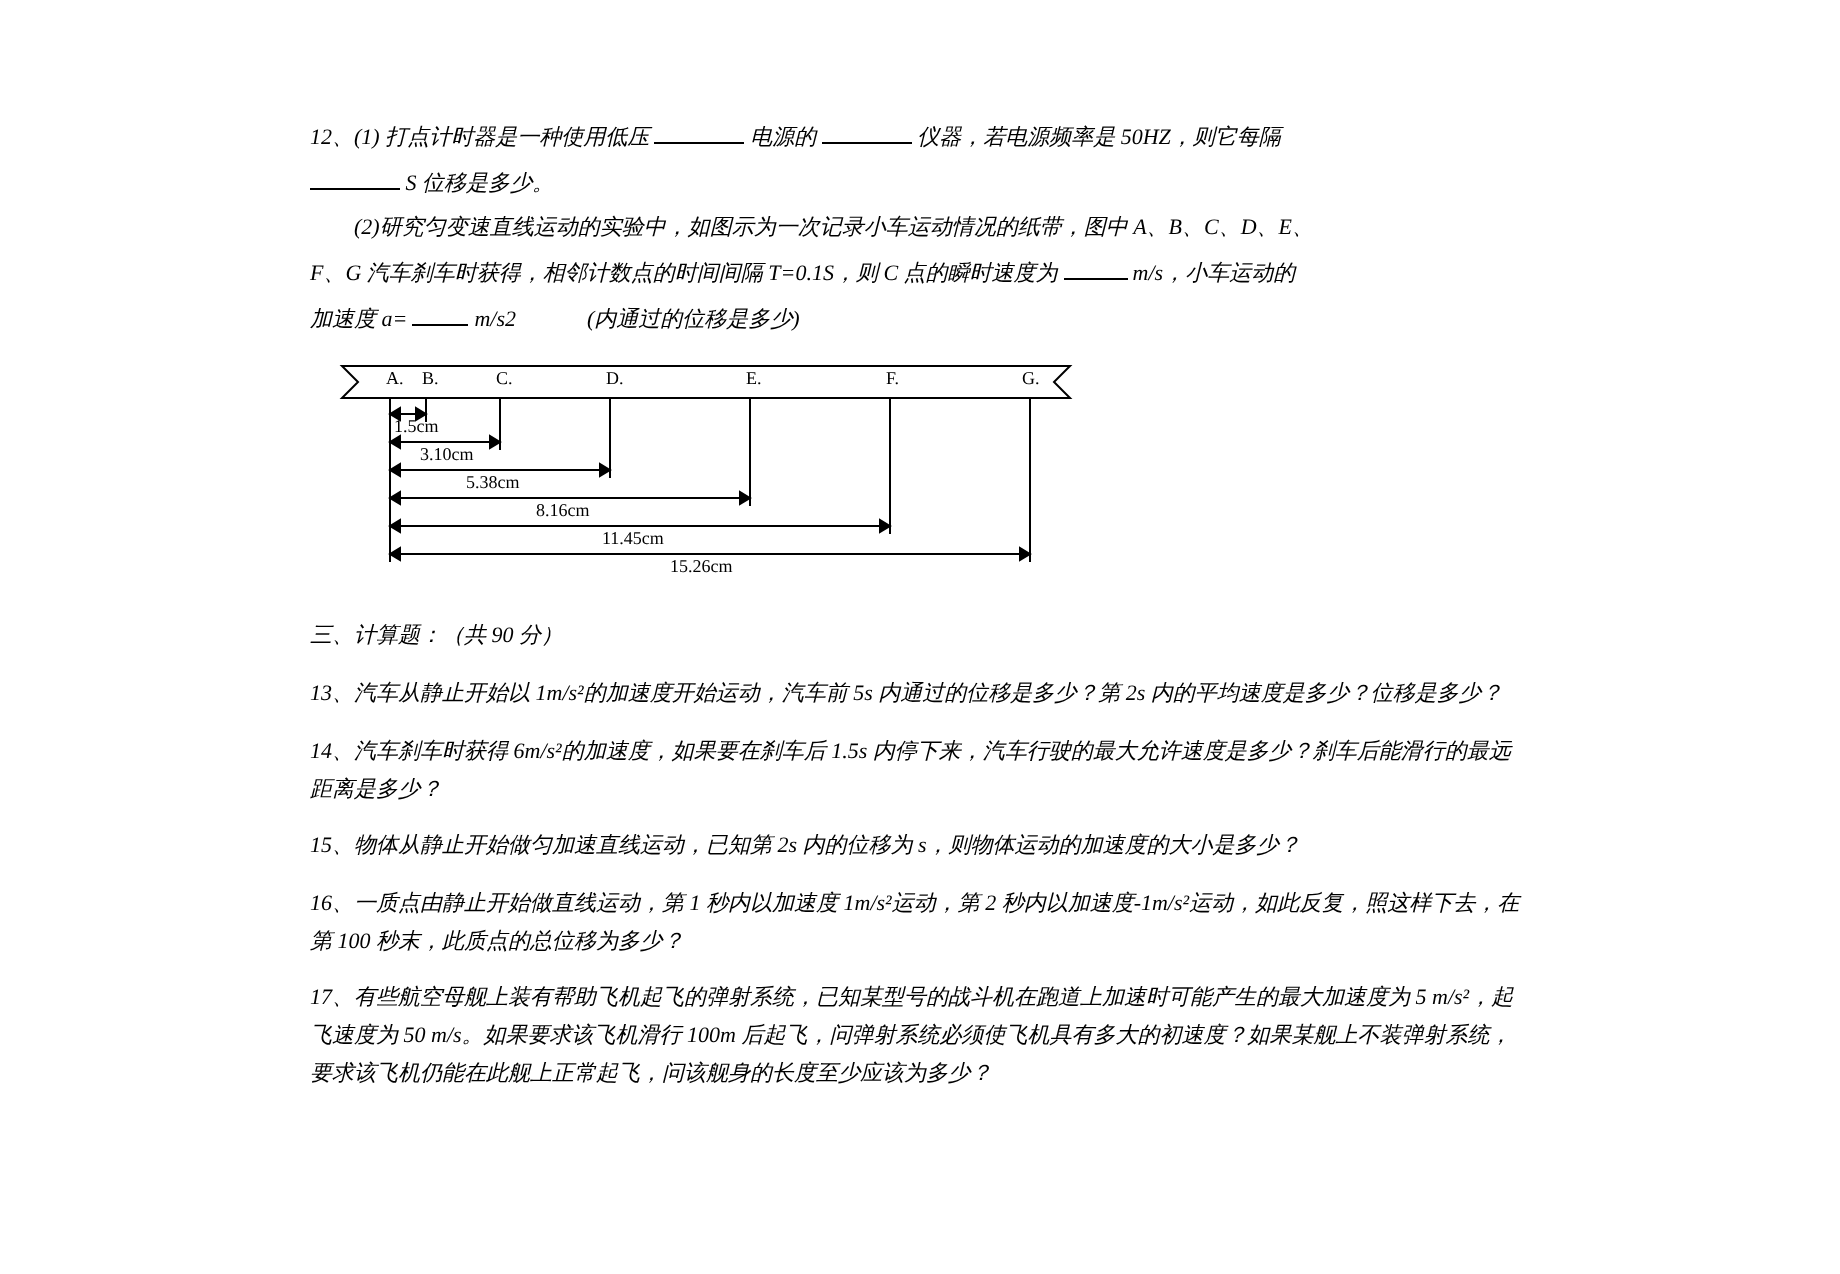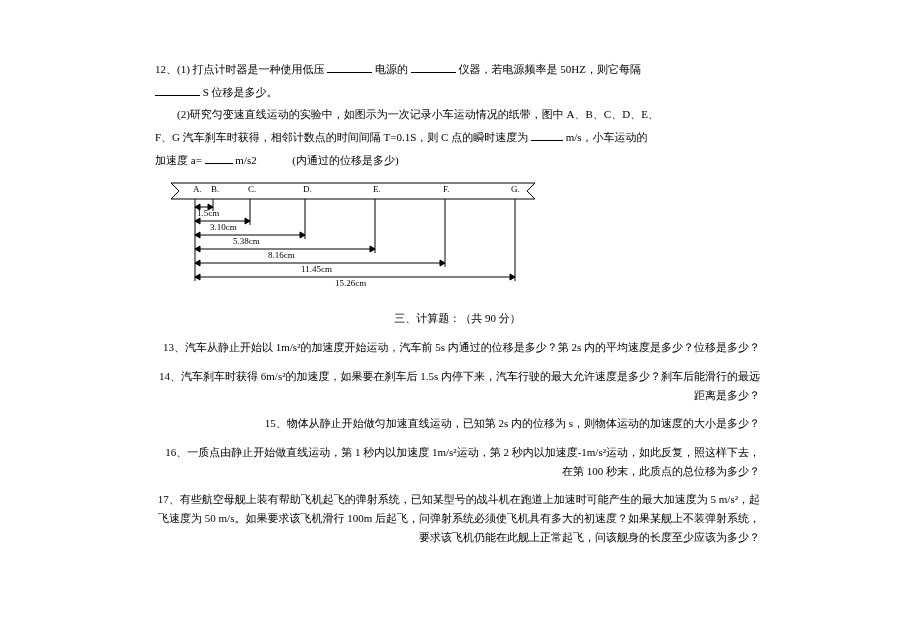--- a/index.html
+++ b/index.html
@@ -6,27 +6,27 @@
     body {
       width: 920px;
       height: 637px;
       background: #fff;
       font-family: "SimSun", "Songti SC", serif;
       font-size: 11px;
       color: #000;
       padding: 60px 160px 30px 155px;
       line-height: 1.7;
     }
-    .para { margin-bottom: 4px; }
+    .para { margin-bottom: 4px; font-style: italic; }
     .indent { text-indent: 2em; }
     .blank-short { display: inline-block; border-bottom: 1px solid #000; width: 45px; height: 12px; vertical-align: baseline; }
     .blank-med { display: inline-block; border-bottom: 1px solid #000; width: 32px; height: 12px; vertical-align: baseline; }
     .blank-tiny { display: inline-block; border-bottom: 1px solid #000; width: 28px; height: 12px; vertical-align: baseline; }
-    .section-title { margin-top: 20px; margin-bottom: 10px; text-align: center; }
-    .qblock { margin-top: 10px; text-align: right; }
+    .section-title { margin-top: 20px; margin-bottom: 10px; }
+    .qblock { margin-top: 10px; }
     .diagram-wrap { margin: 12px 0 4px 8px; }
     svg { display: block; }
   </style>
 </head>
 <body>
 
 <div class="para">
   <span>12、(1) 打点计时器是一种使用低压</span>
   <span class="blank-short"></span>
   <span>电源的</span>

